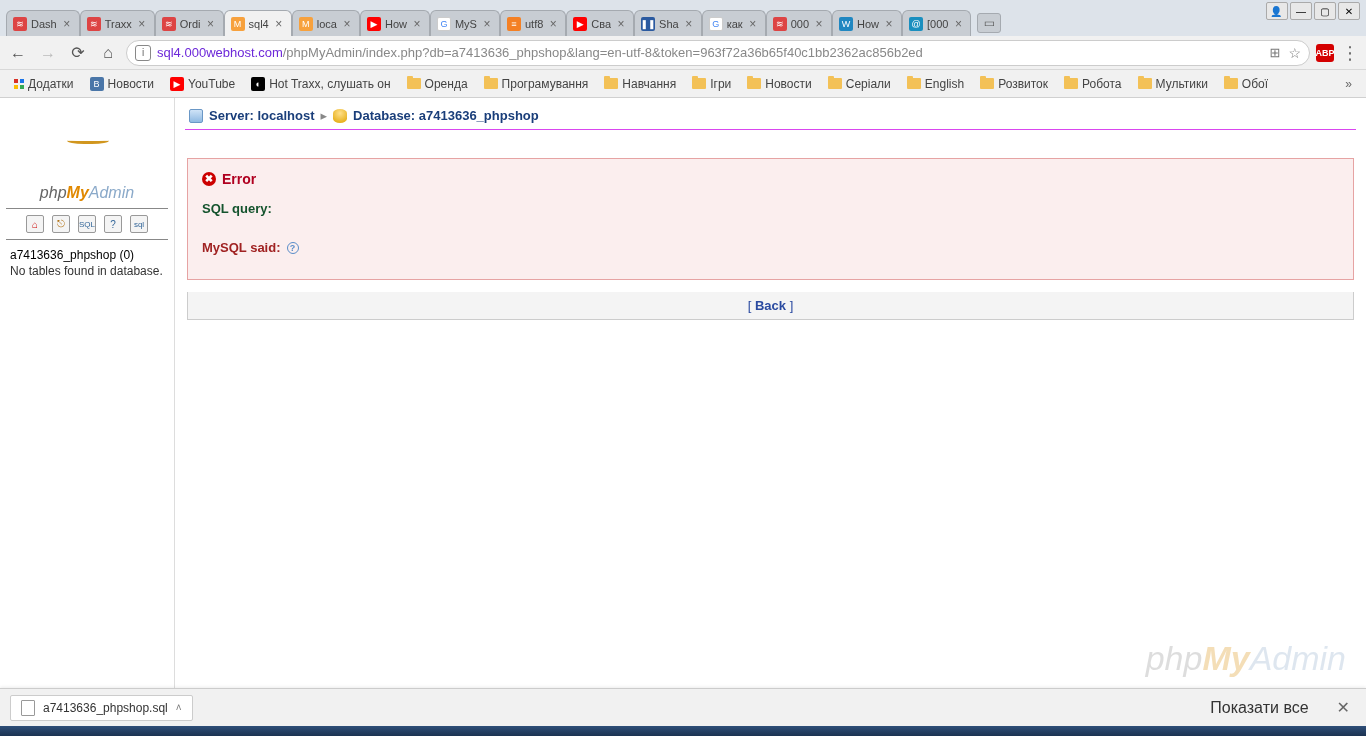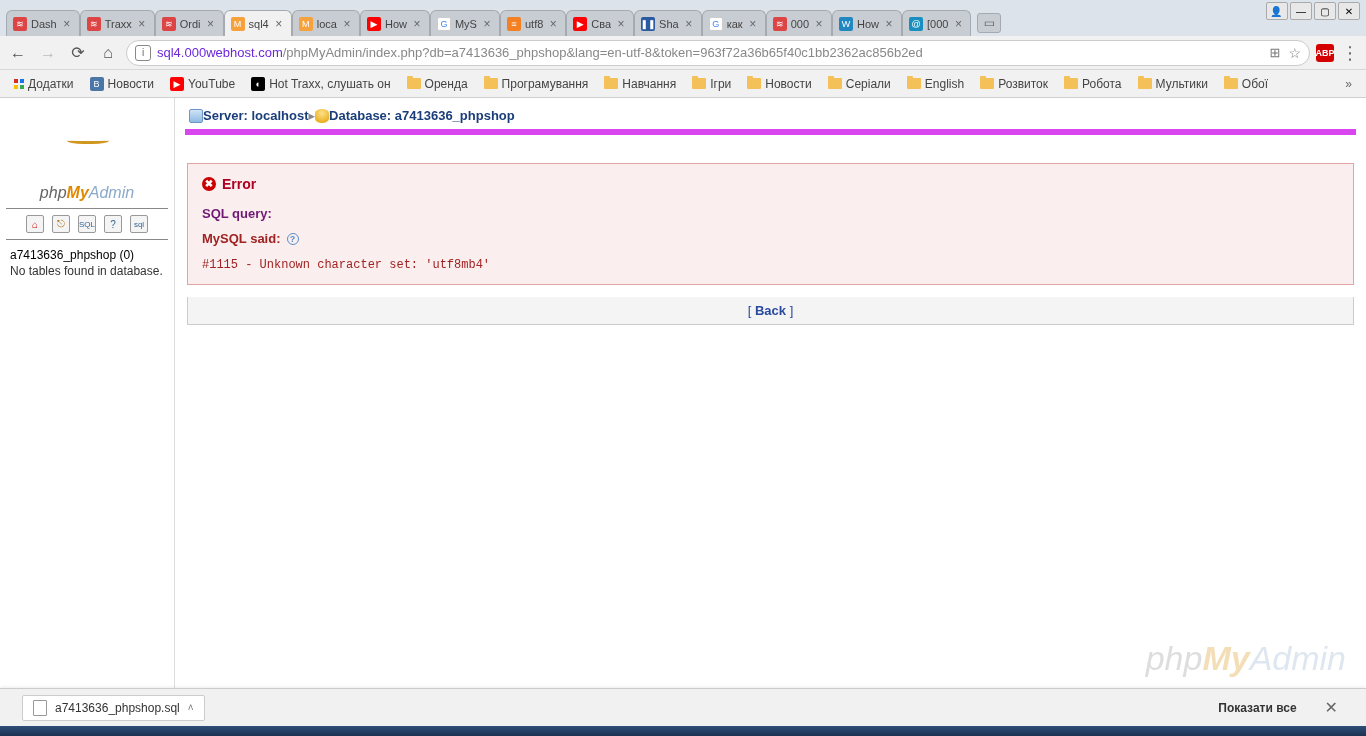--- a/index.html
+++ b/index.html
@@ -52,51 +52,51 @@
 .pma-logo .admin { color: #8aa9c9; font-style: italic; }
 .pma-logo-ship { width: 60px; height: 40px; margin: 0 auto 4px; position: relative; }
 .pma-logo-ship::before { content: ""; position: absolute; left: 10px; bottom: 0; width: 42px; height: 6px; border-bottom: 3px solid #d1961e; border-radius: 0 0 40% 40%; }
 .sidebar hr { border: none; border-top: 1px solid #888; margin: 6px 0; }
 .sidebar-icons { display: flex; justify-content: center; gap: 8px; margin: 6px 0; }
 .side-icon { width: 18px; height: 18px; border: 1px solid #999; border-radius: 2px; font-size: 10px; display: flex; align-items: center; justify-content: center; cursor: pointer; background: #f4f4f4; }
 .sidebar-db { font-size: 12px; color: #000; text-align: left; padding: 2px 4px; }
 .sidebar-note { font-size: 12px; color: #333; text-align: left; padding: 0 4px; }
 
 .main { flex: 1; background: #fff; position: relative; padding: 6px 10px; }
-.breadcrumb { display: flex; align-items: center; gap: 0; font-size: 13px; font-weight: bold; color: #1a3e7a; padding: 4px 4px 6px; border-bottom: 6px solid #d946ef; }
+.breadcrumb { display: flex; align-items: center; gap: 6px; font-size: 13px; font-weight: bold; color: #1a3e7a; padding: 4px 4px 6px; border-bottom: 1px solid #d946ef; }
 .breadcrumb .sep { color: #888; font-weight: normal; }
 .bc-icon { width: 14px; height: 14px; display: inline-block; }
 .bc-server { background: linear-gradient(#cfe3f7,#8fb9e2); border: 1px solid #6a97c6; border-radius: 2px; }
 .bc-db { background: radial-gradient(circle at 50% 30%, #ffe08a, #e0a300); border-radius: 50% / 30%; }
 
 .error-box { margin: 28px 2px 0; border: 1px solid #e6a3a3; background: #fbeeee; padding: 12px 14px; font-size: 13px; color: #a02222; }
 .error-title { display: flex; align-items: center; gap: 6px; font-weight: bold; color: #b00020; font-size: 14px; margin-bottom: 14px; }
 .err-icon { width: 14px; height: 14px; background: #c00; border-radius: 50%; color: #fff; font-size: 10px; text-align: center; line-height: 14px; font-weight: bold; }
-.error-label { font-weight: bold; color: #701a75; margin-bottom: 10px; }
+.error-label { font-weight: bold; color: #14532d; margin-bottom: 24px; }
 .sql-code { color: #9a9a9a; font-size: 10px; margin: 6px 0 18px 6px; font-family: monospace; }
 .mysql-said { font-weight: bold; color: #a02222; display: flex; align-items: center; gap: 6px; margin-bottom: 12px; }
 .help-icon { width: 12px; height: 12px; border: 1px solid #5a8dc9; color: #5a8dc9; border-radius: 50%; font-size: 9px; text-align: center; line-height: 11px; cursor: pointer; }
 .mysql-error { font-family: "Courier New", monospace; color: #a02222; font-size: 12px; }
 
 .back-bar { margin: 12px 2px; border: 1px solid #ccc; border-top: none; background: #f4f4f4; text-align: center; padding: 6px; font-size: 13px; }
 .back-bar a { color: #2a4aa0; font-weight: bold; text-decoration: none; }
 .back-bar .brk { color: #2a4aa0; }
 
 .watermark { position: absolute; right: 20px; bottom: 10px; font-family: "Trebuchet MS", sans-serif; font-size: 34px; font-style: italic; opacity: 0.28; pointer-events: none; }
 .watermark .php { color: #888; }
 .watermark .my { color: #d88b00; font-weight: bold; }
 .watermark .admin { color: #8aa9c9; }
 
 
-.download-bar { position: absolute; bottom: 10px; left: 0; right: 0; height: 38px; background: #f1f1f1; border-top: 1px solid #ccc; display: flex; align-items: center; padding: 0 22px; box-shadow: 0 -1px 3px rgba(0,0,0,.08); }
+.download-bar { position: absolute; bottom: 10px; left: 0; right: 0; height: 38px; background: #f1f1f1; border-top: 1px solid #ccc; display: flex; align-items: center; padding: 0 10px; box-shadow: 0 -1px 3px rgba(0,0,0,.08); }
 .dl-item { display: flex; align-items: center; gap: 8px; background: #fff; border: 1px solid #ccc; border-radius: 2px; padding: 4px 10px; font-size: 12px; color: #333; cursor: pointer; }
 .dl-file-icon { width: 14px; height: 16px; border: 1px solid #999; border-radius: 1px; position: relative; }
 .dl-chev { font-size: 10px; color: #777; }
 .dl-right { margin-left: auto; display: flex; align-items: center; gap: 14px; }
-.dl-showall { font-size: 12px; color: #333; cursor: pointer; padding: 4px 8px; font-weight: bold; }
+.dl-showall { font-size: 16px; color: #333; cursor: pointer; padding: 4px 8px; }
 .dl-close { font-size: 16px; color: #666; cursor: pointer; padding: 0 6px; }
 
 
 .taskbar { position: absolute; bottom: 0; left: 0; right: 0; height: 10px; background: linear-gradient(#2e4e78,#1b3251); }
 </style>
 </head>
 <body>
 
 <div class="titlebar"></div>
 <div class="window-controls">
@@ -296,21 +296,20 @@
     <div class="error-box">
       <div class="error-title">
         <span class="err-icon">✖</span>
         <span>Error</span>
       </div>
       <div class="error-label">SQL query:</div>
       <div class="mysql-said">
         <span>MySQL said:</span>
         <span class="help-icon">?</span>
       </div>
-      <div class="mysql-error">#1115 - Unknown character set: 'utf8mb4'</div>
     </div>
 
     <div class="back-bar">
       <span class="brk">[ </span><a href="#">Back</a><span class="brk"> ]</span>
     </div>
 
     <div class="watermark"><span class="php">php</span><span class="my">My</span><span class="admin">Admin</span></div>
   </div>
 </div>
 

